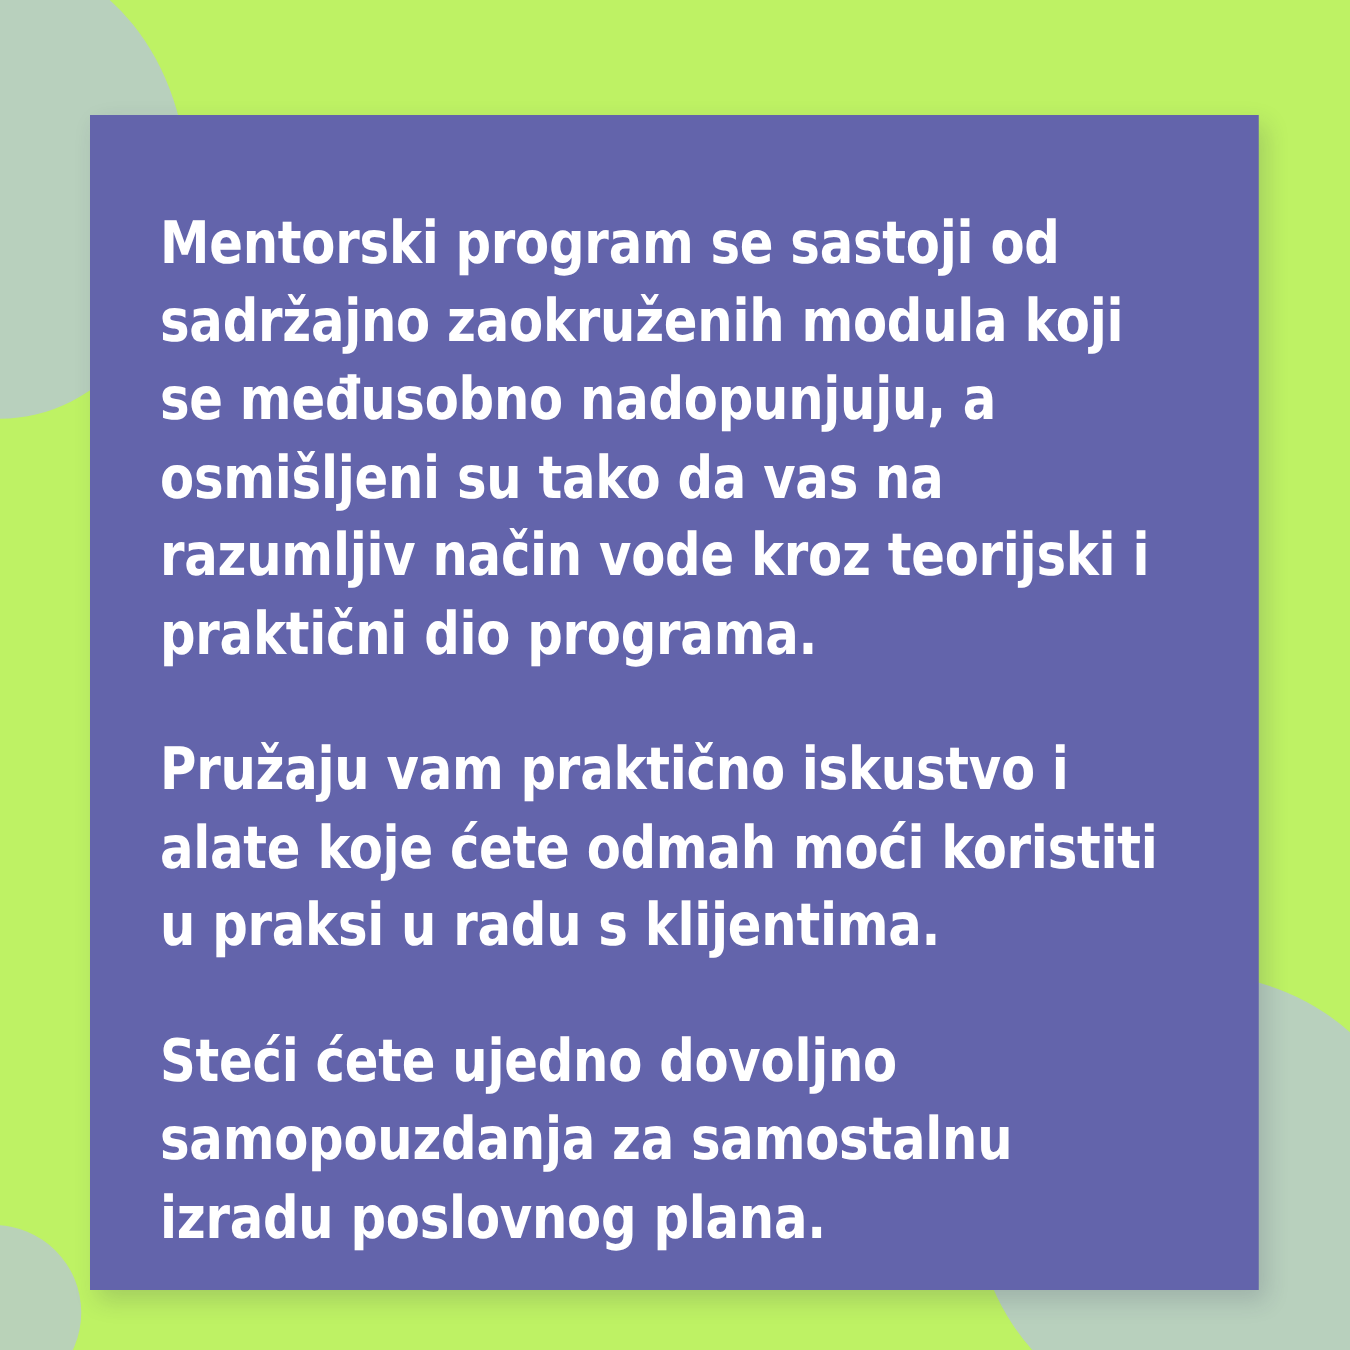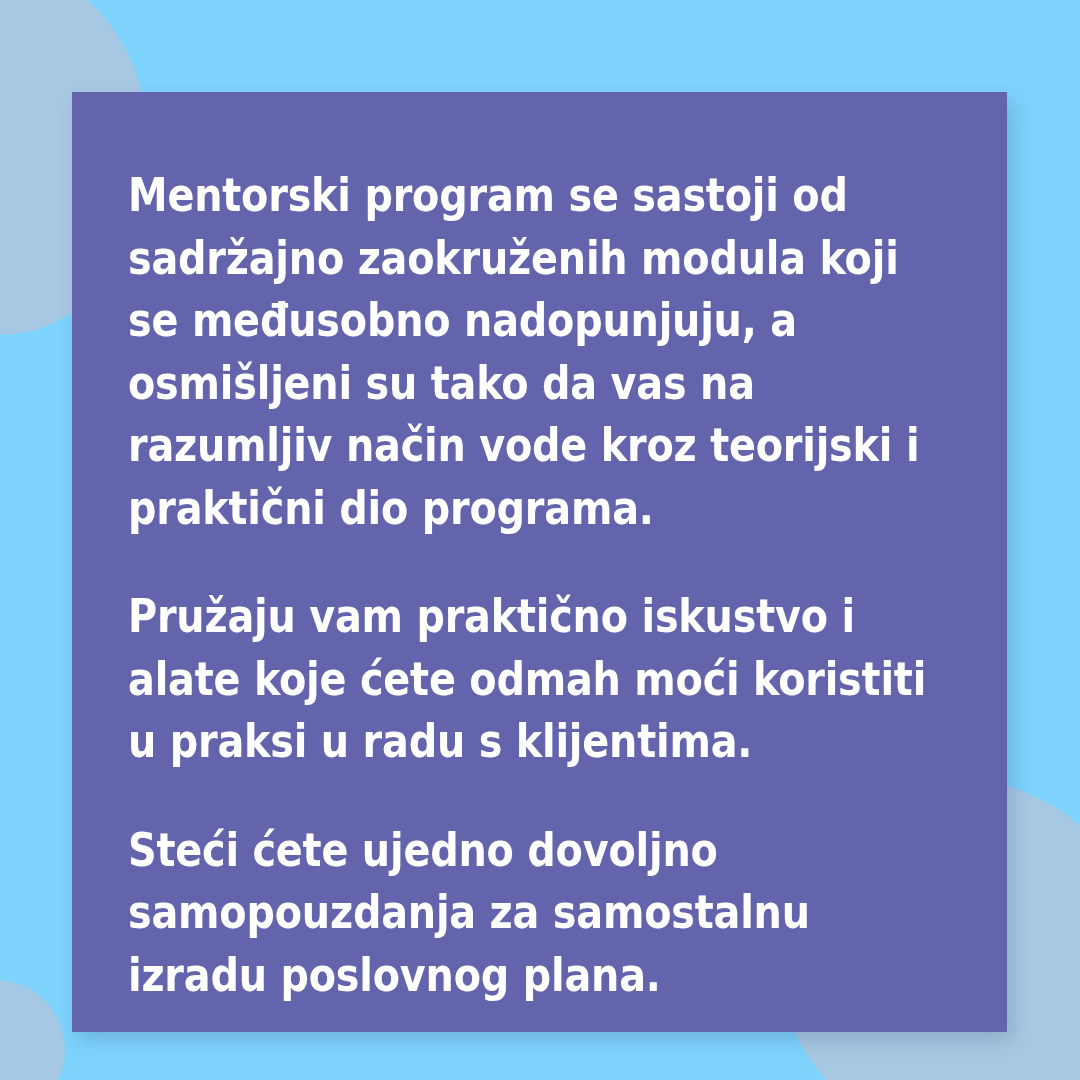--- a/index.html
+++ b/index.html
@@ -10,21 +10,21 @@
     width: 1080px;
     height: 1080px;
     overflow: hidden;
     font-family: "Liberation Sans", sans-serif;
   }
 
   #slide {
     position: relative;
     width: 1080px;
     height: 1080px;
-    background: #7dd3fc;
+    background: #bef264;
     overflow: hidden;
   }
 
   
   .deco {
     position: absolute;
     border-radius: 50%;
     background: #b9c7dd;
     opacity: 0.55;
   }

